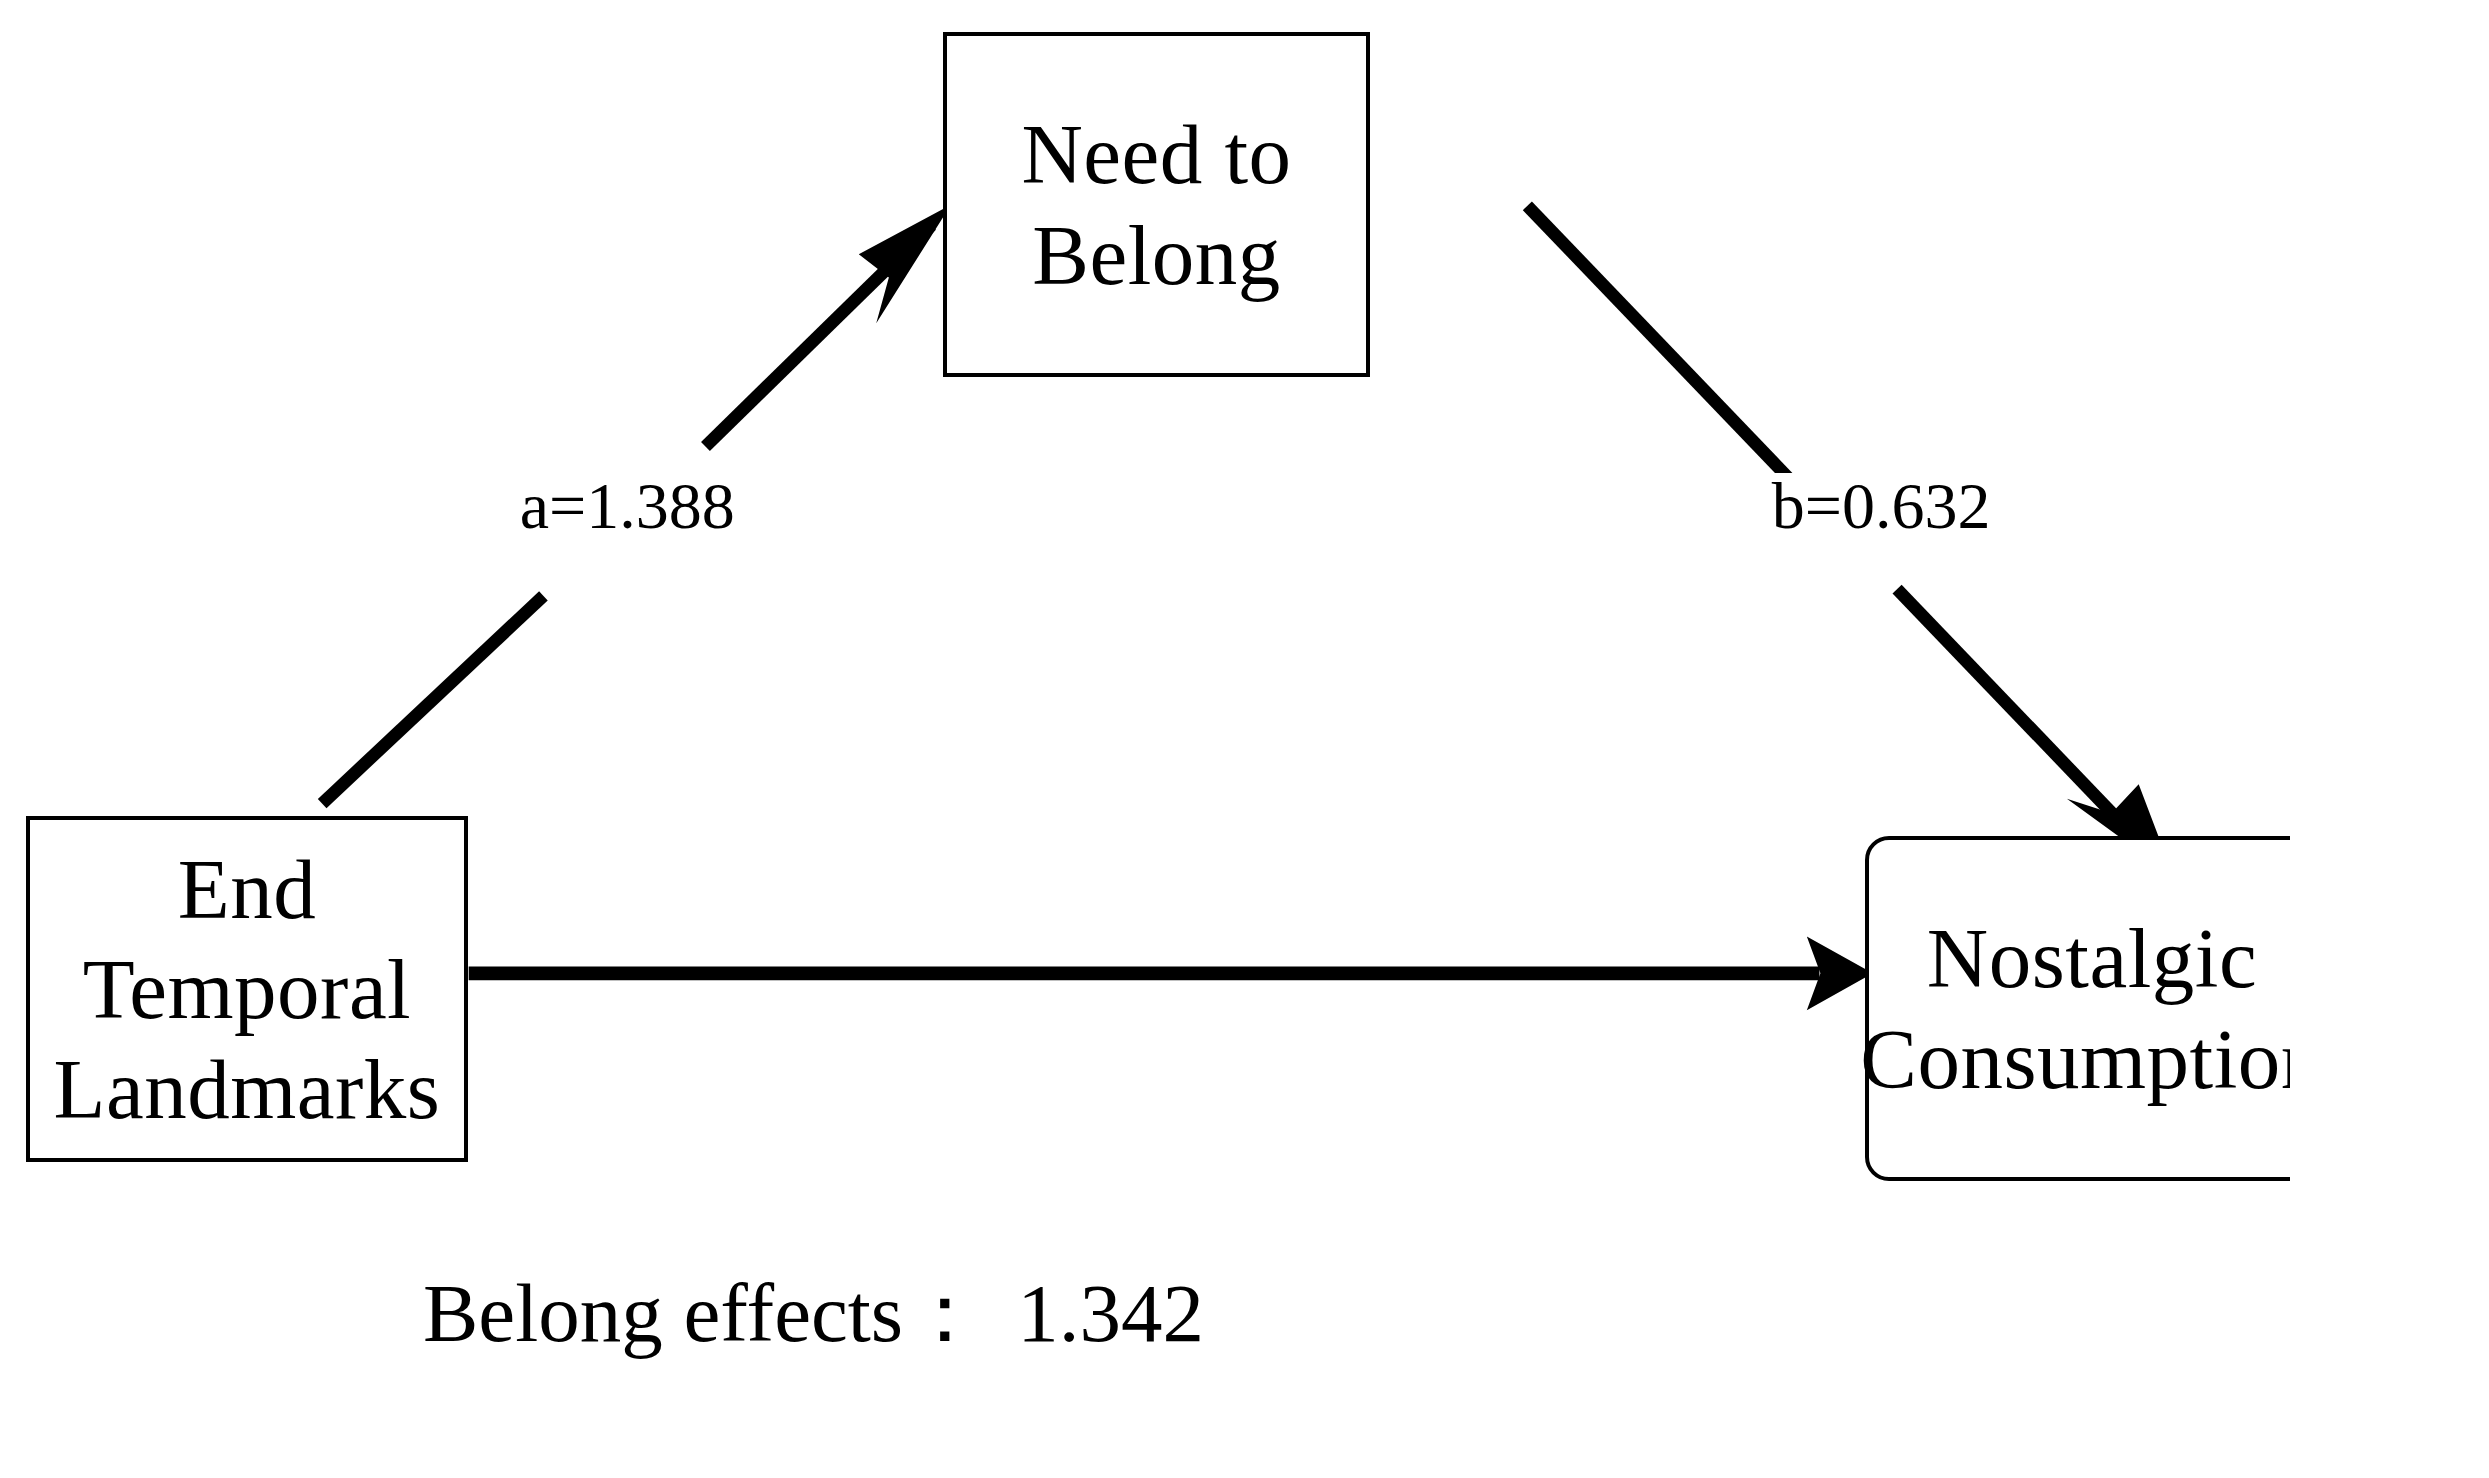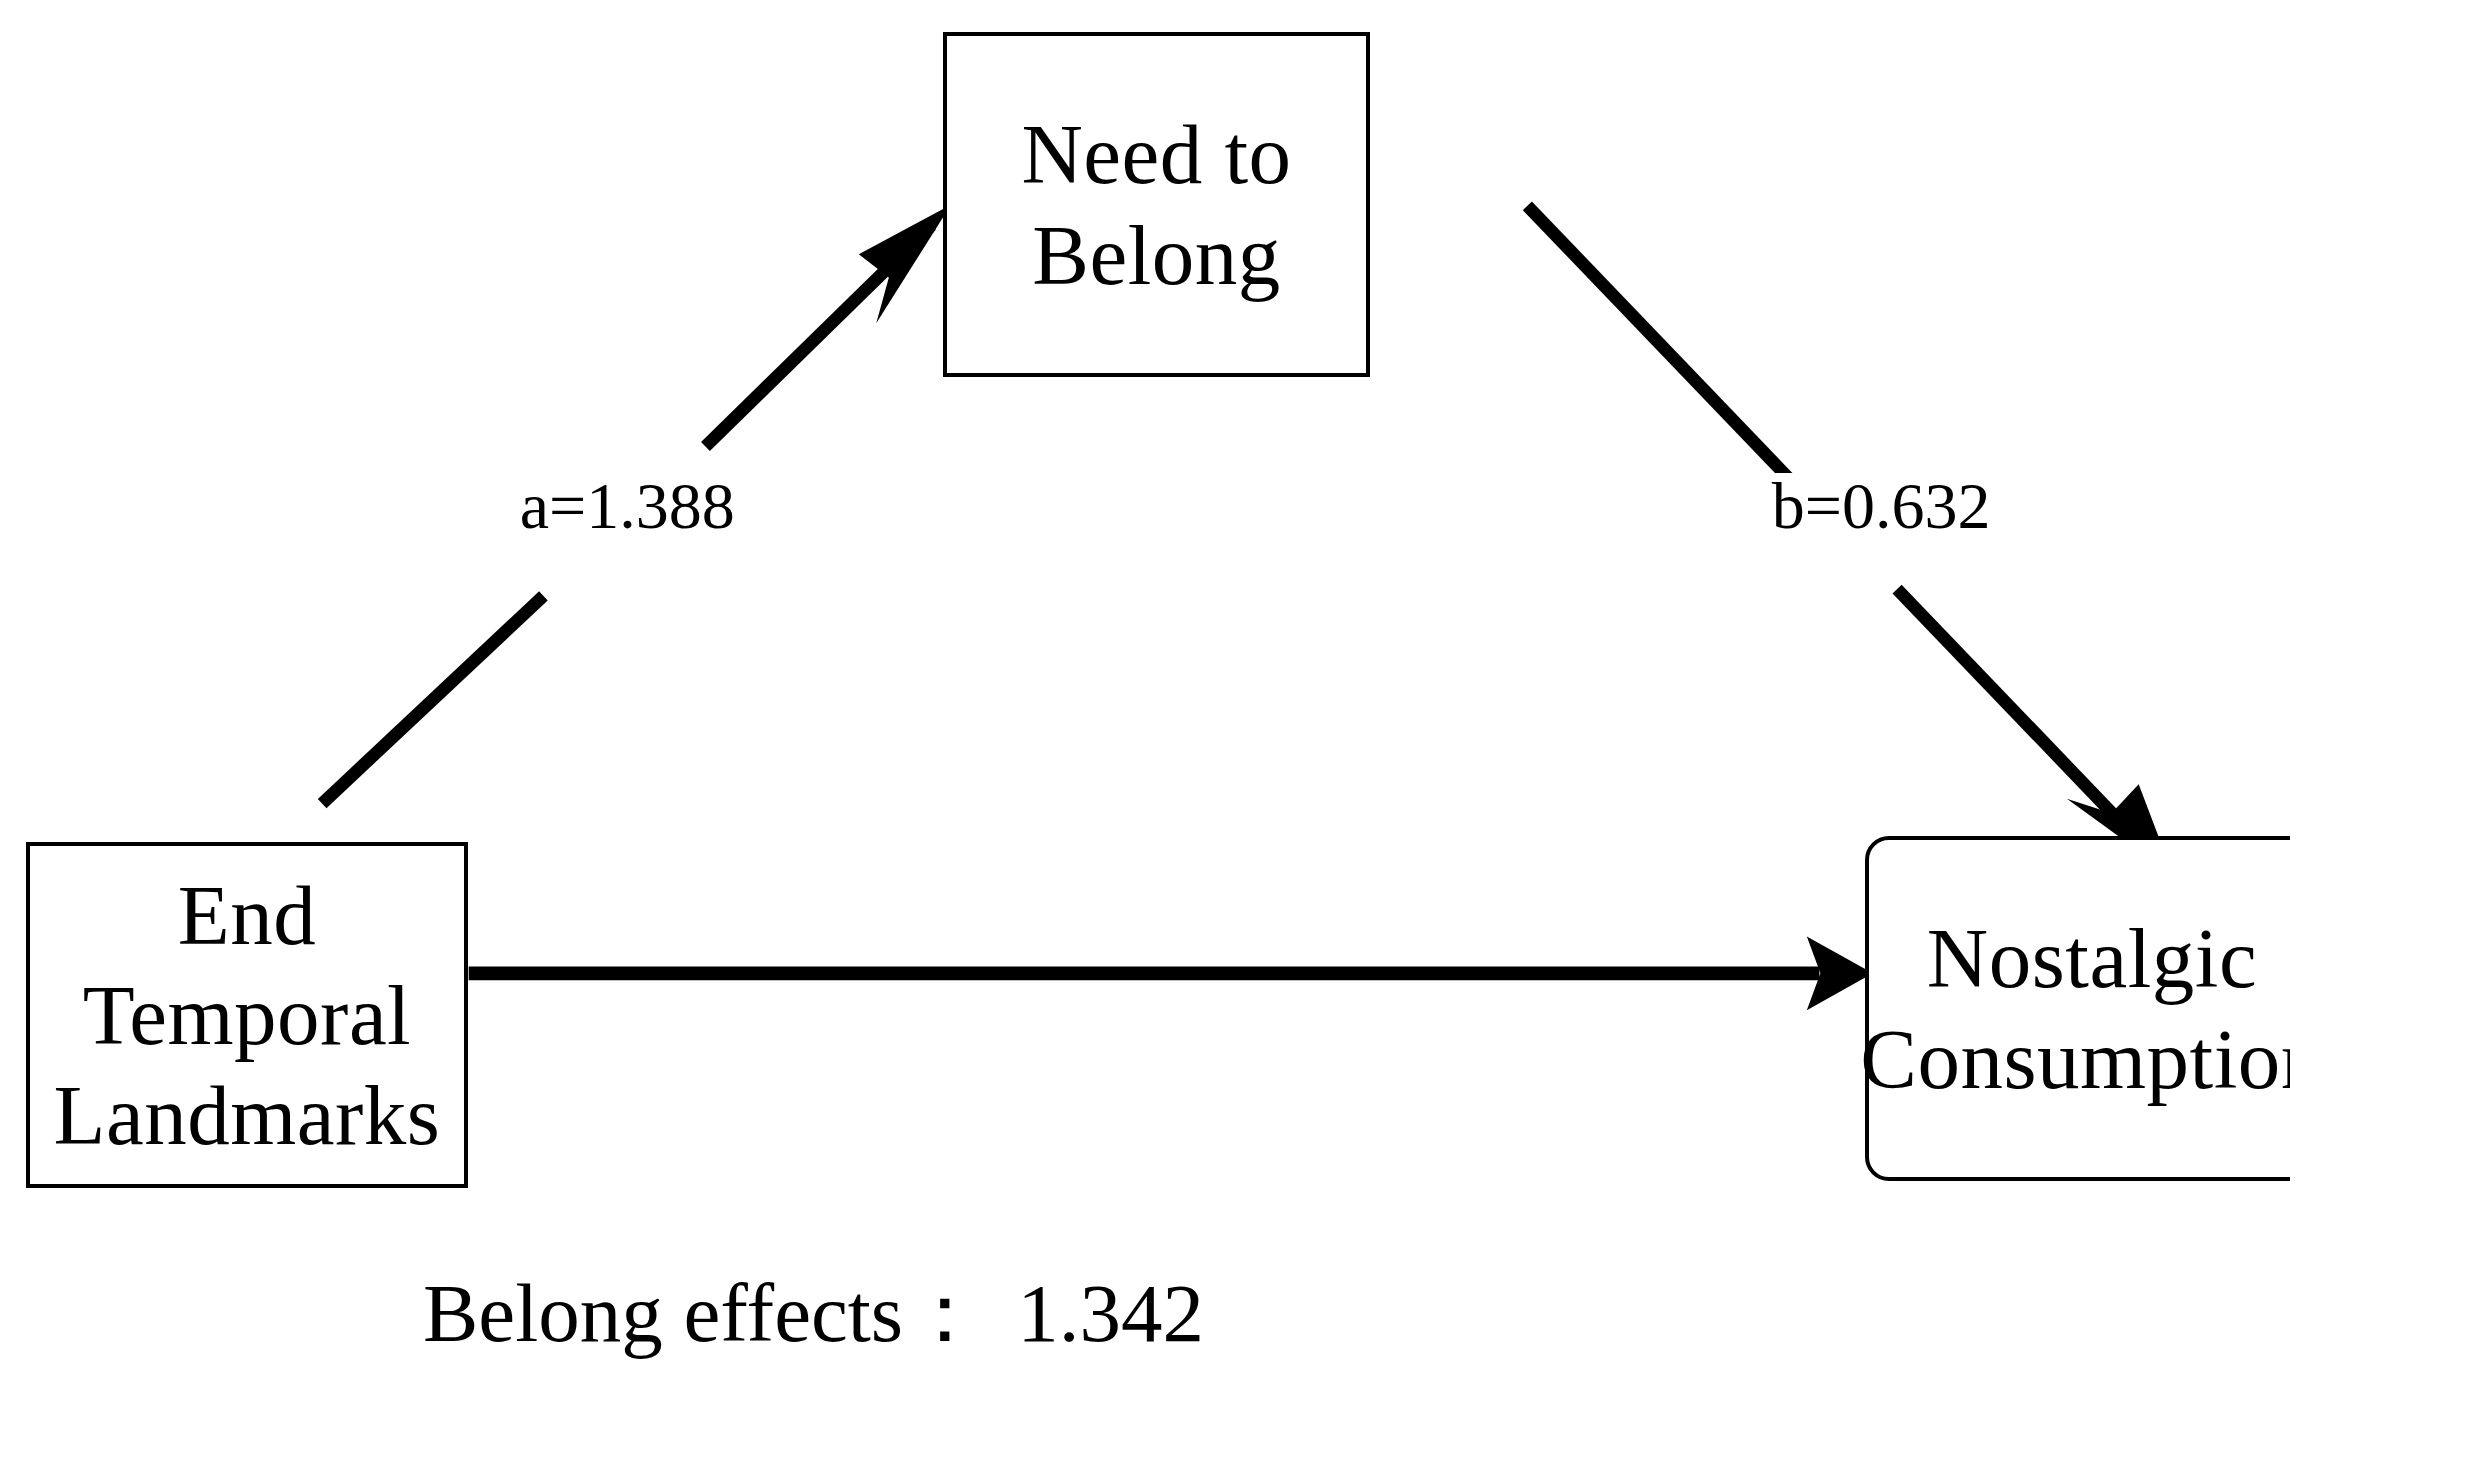--- a/index.html
+++ b/index.html
@@ -42,21 +42,21 @@
     white-space: pre-line;
   }
   #node-need-to-belong {
     left: 943px;
     top: 32px;
     width: 427px;
     height: 345px;
   }
   #node-end-temporal-landmarks {
     left: 26px;
-    top: 842px;
+    top: 816px;
     width: 442px;
     height: 346px;
   }
   #node-nostalgic-consumption {
     left: 1865px;
     top: 836px;
     width: 454px;
     height: 345px;
     border-radius: 24px;
   }

